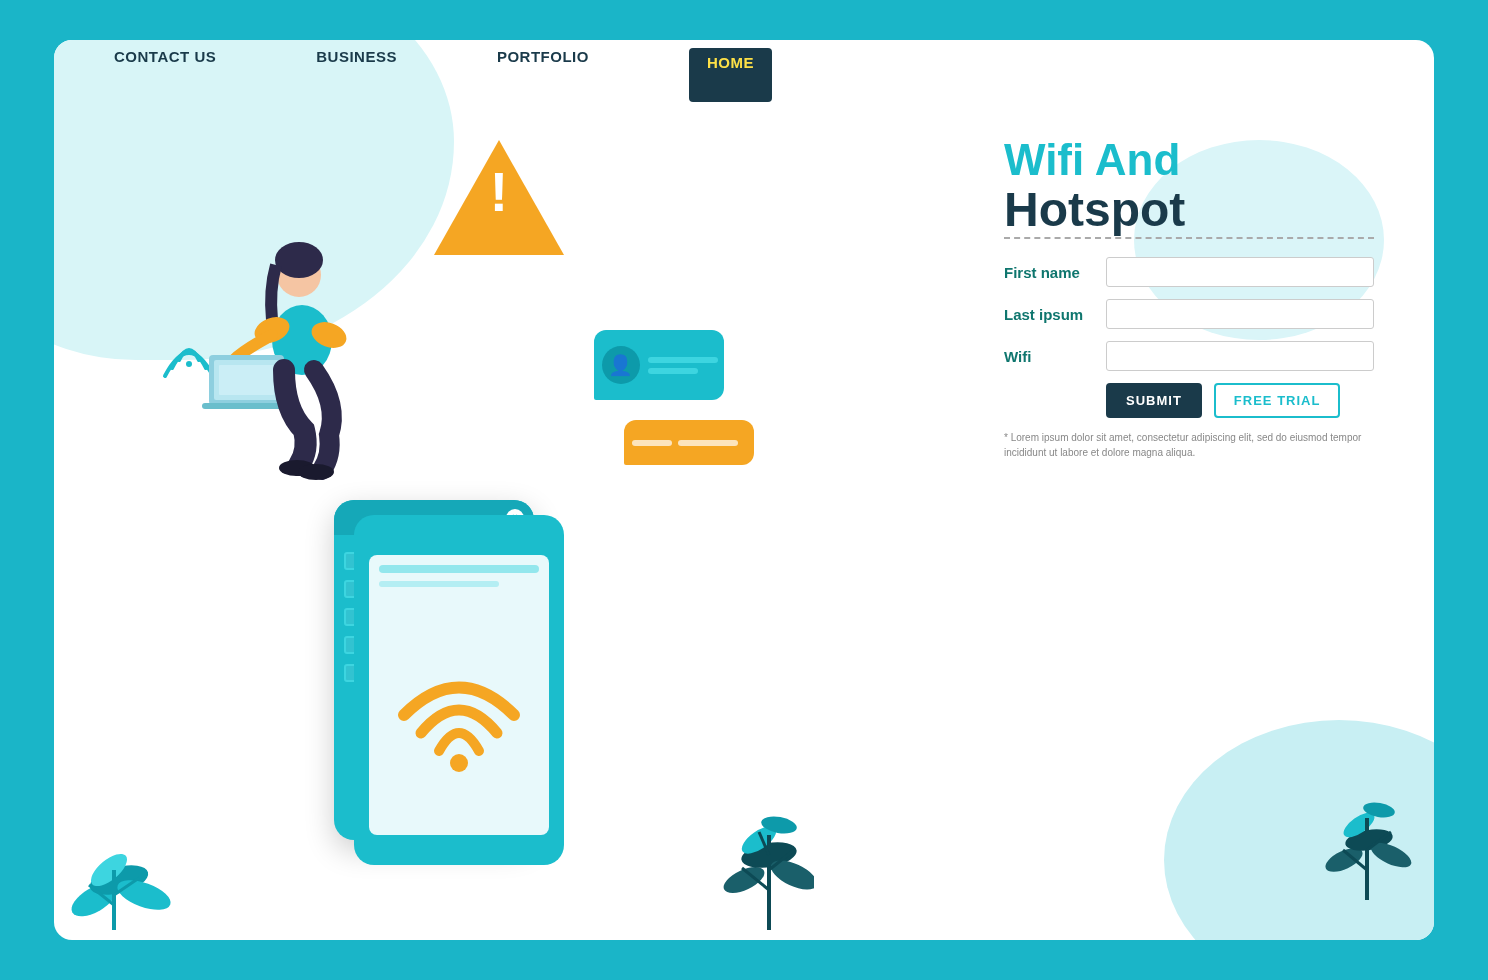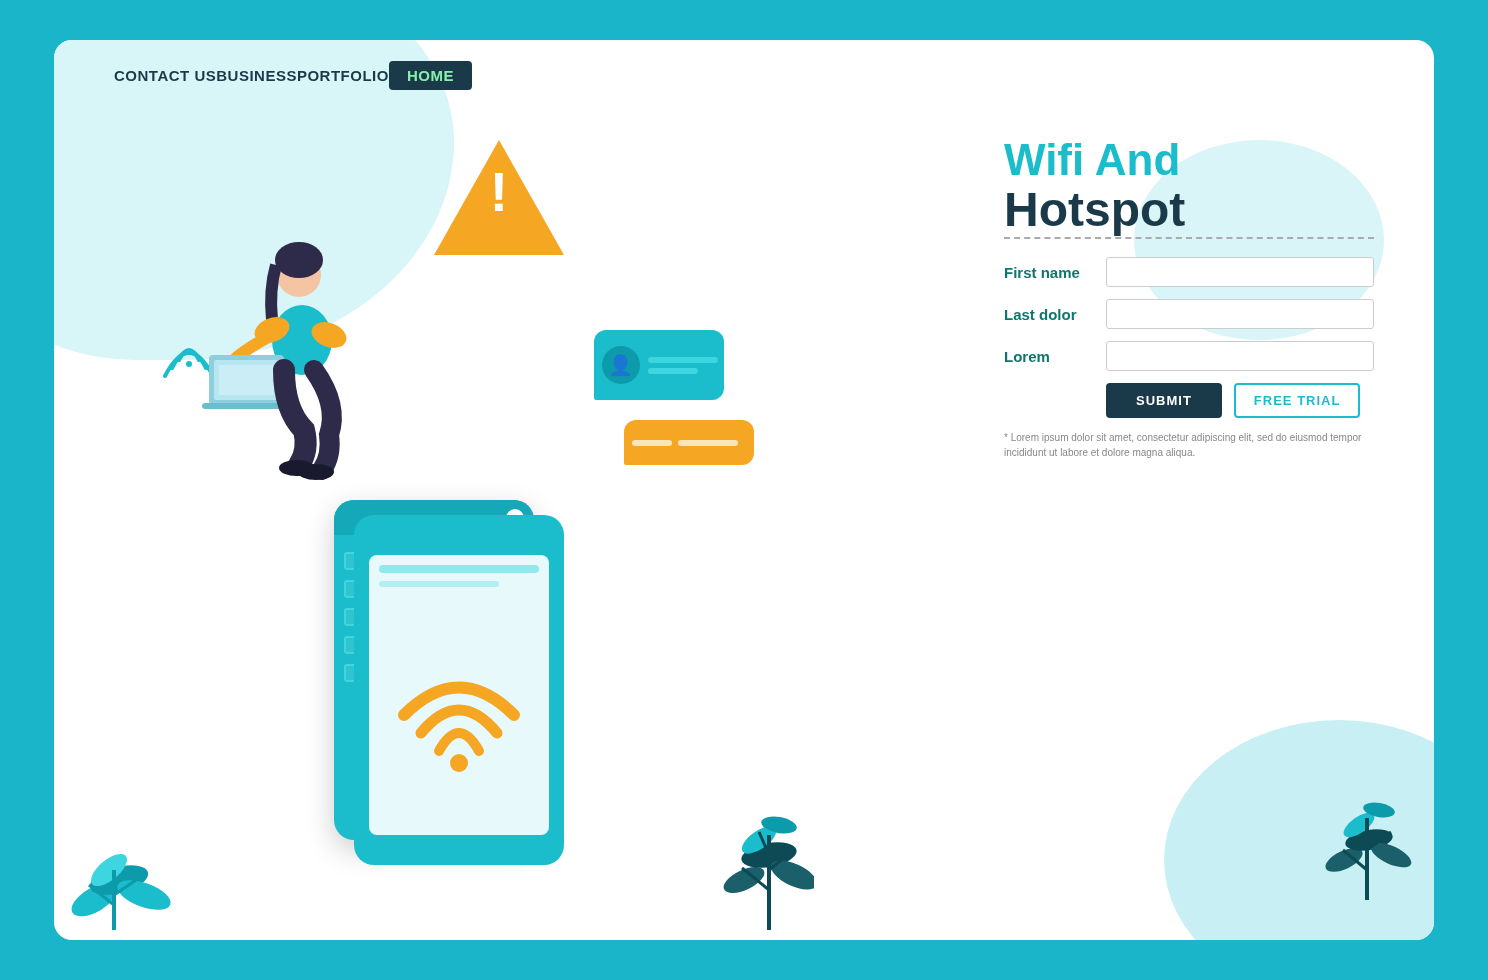--- a/index.html
+++ b/index.html
@@ -20,35 +20,35 @@
       border-radius: 18px;
       position: relative;
       overflow: hidden;
     }
     
     .nav {
       position: absolute;
       top: 0; left: 0; right: 0;
       height: 70px;
       display: flex;
-      align-items: center;
-      padding: 0 60px;
+      padding: 8px 60px;
+      gap: 100px;
       z-index: 10;
     }
     .nav-item {
       font-size: 15px;
       font-weight: 700;
       color: #1a3a4a;
       letter-spacing: 0.5px;
       cursor: pointer;
       text-transform: uppercase;
     }
     .nav-item.active {
       background: #1a3a4a;
-      color: #86efac;
+      color: #fde047;
       padding: 6px 18px;
       border-radius: 4px;
     }
 
     
     .bg-blob {
       position: absolute;
       border-radius: 50%;
       background: #d8f5f7;
     }
@@ -269,21 +269,21 @@
     .form-buttons {
       display: flex;
       gap: 12px;
       margin-top: 8px;
       margin-left: 102px;
     }
     .btn-submit {
       background: #1a3a4a;
       color: white;
       border: none;
-      padding: 10px 30px;
+      padding: 10px 20px;
       font-size: 13px;
       font-weight: 700;
       letter-spacing: 1px;
       border-radius: 4px;
       cursor: pointer;
     }
     .btn-free-trial {
       background: white;
       color: #1bbdcc;
       border: 2px solid #1bbdcc;
@@ -468,26 +468,26 @@
     <div class="form-title-top">Wifi And</div>
     <div class="form-title-bottom">Hotspot</div>
     <hr class="form-divider">
 
     <div class="form-row">
       <label class="form-label">First name</label>
       <input class="form-input" type="text" placeholder="" style="">
     </div>
 
     <div class="form-row">
-      <label class="form-label">Last dolor</label>
+      <label class="form-label">Last ipsum</label>
       <input class="form-input" type="text" placeholder="" style="">
     </div>
 
     <div class="form-row">
-      <label class="form-label">Lorem</label>
+      <label class="form-label">Wifi</label>
       <input class="form-input" type="email" placeholder="" style="">
     </div>
 
 
     <div class="form-buttons">
       <button class="btn-submit">SUBMIT</button>
       <button class="btn-free-trial">FREE TRIAL</button>
     </div>
 
     <p class="form-disclaimer">* Lorem ipsum dolor sit amet, consectetur adipiscing elit, sed do eiusmod tempor incididunt ut labore et dolore magna aliqua.</p>

